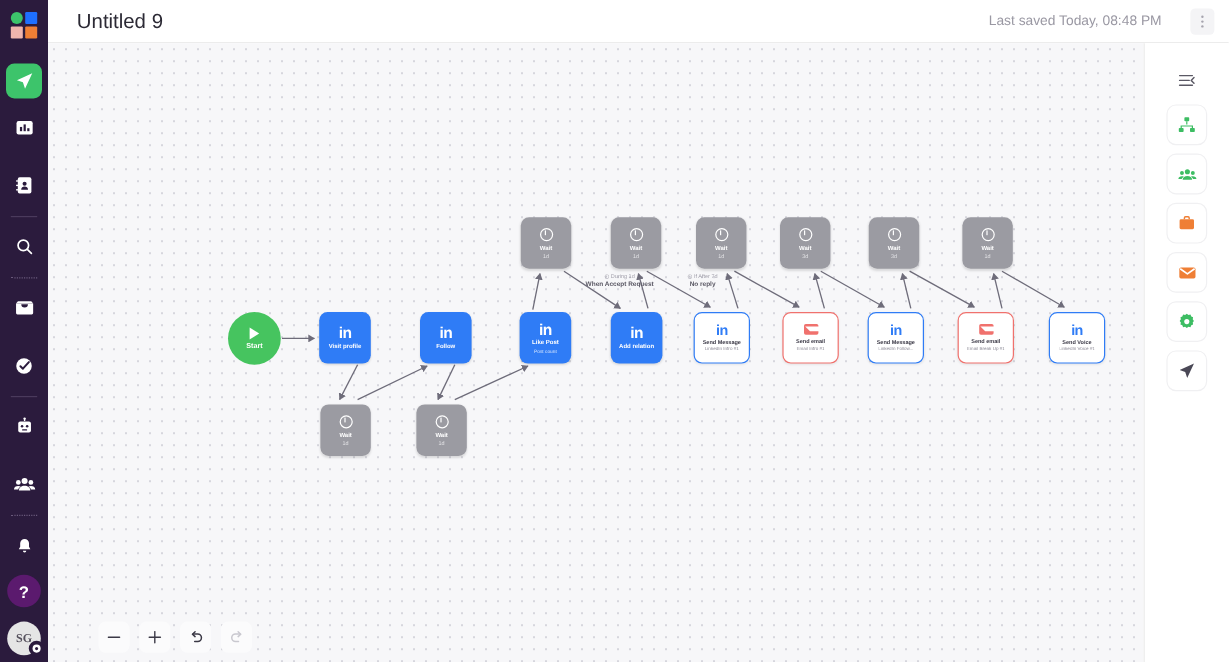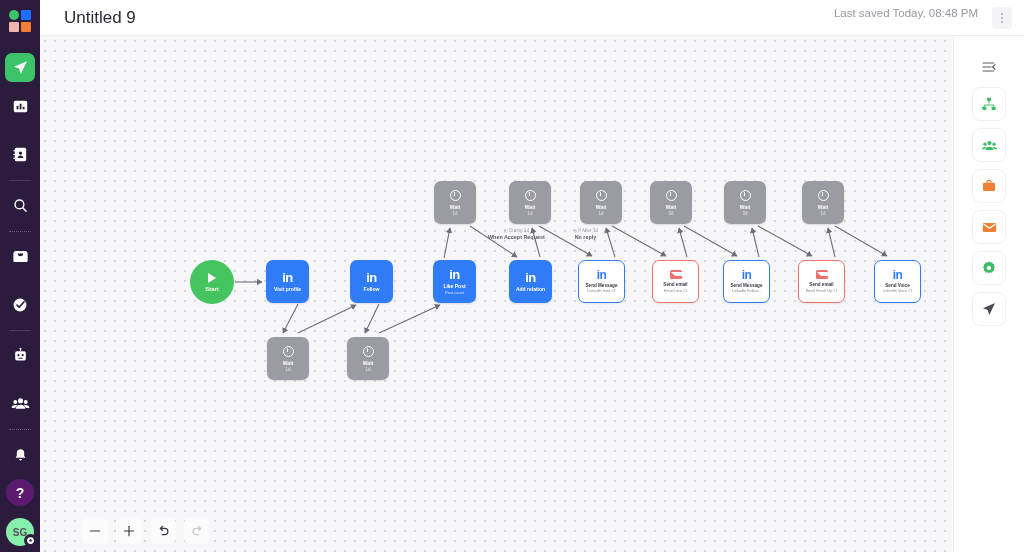--- a/index.html
+++ b/index.html
@@ -56,23 +56,23 @@
   .help-btn {
     width: 28px; height: 28px; border-radius: 50%;
     background: #5b1a6e;
     color: #fff; font-size: 14px; font-weight: bold;
     display: flex; align-items: center; justify-content: center;
     margin-bottom: 12px; cursor: pointer;
   }
   .avatar-wrap { position: relative; margin-bottom: 6px; }
   .avatar {
     width: 28px; height: 28px; border-radius: 50%;
-    background: #86efac; color: #55505c;
+    background: #e5e5e5; color: #55505c;
     font-size: 10px; font-weight: bold;
-    display: flex; align-items: center; justify-content: center;
+    display: flex; align-items: center; justify-content: center; font-family: Liberation Serif, serif;
   }
   .avatar-badge {
     position: absolute; right: -3px; bottom: -1px;
     width: 13px; height: 13px; border-radius: 50%;
     background: #2b1b3d;
     display: flex; align-items: center; justify-content: center;
   }
 
   
   .header {
@@ -81,21 +81,21 @@
     background: #ffffff;
     border-bottom: 1px solid #ececec;
     display: flex; align-items: center;
   }
   .header-title {
     margin-left: 24px;
     font-size: 17px; color: #2c2a35; font-weight: 400;
   }
   .header-right {
     margin-left: auto; margin-right: 12px;
-    display: flex; align-items: flex-start; gap: 14px;
+    display: flex; align-items: center; gap: 24px;
   }
   .saved-text { font-size: 11.5px; color: #9a98a3; }
   .kebab {
     width: 20px; height: 22px; border-radius: 4px;
     background: #f4f4f6;
     display: flex; flex-direction: column; align-items: center; justify-content: center;
     gap: 2px; cursor: pointer;
   }
   .kebab i { width: 2px; height: 2px; border-radius: 50%; background: #a6a4ae; display: block; }
 

